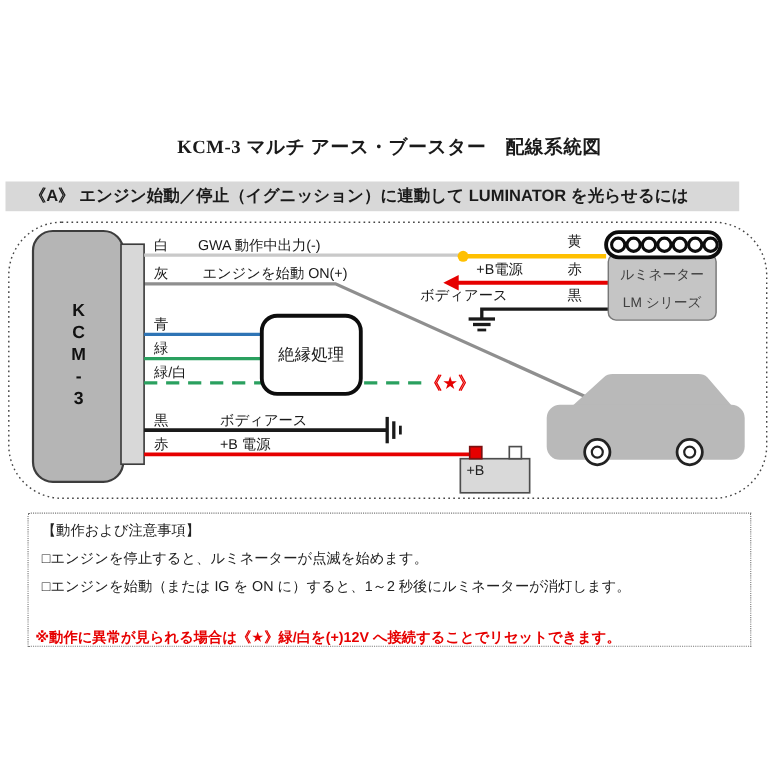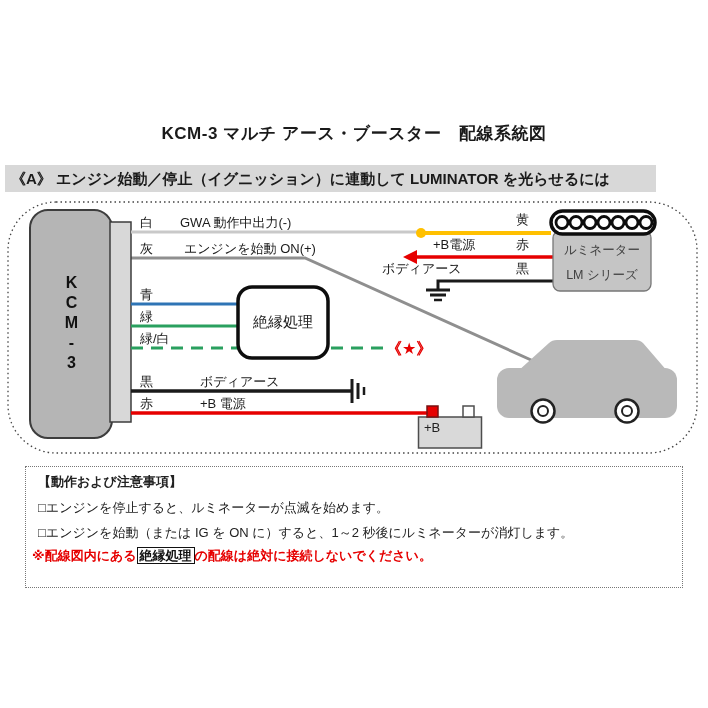--- a/index.html
+++ b/index.html
@@ -1,38 +1,38 @@
 <!DOCTYPE html>
 <html><head>
 <meta charset="utf-8">
 <style>
   html,body{margin:0;padding:0;background:#ffffff;}
   body{width:708px;height:708px;position:relative;overflow:hidden;
        font-family:"Liberation Sans","DejaVu Sans",sans-serif;color:#1a1a1a;}
   .abs{position:absolute;white-space:nowrap;}
   .page-title{top:122px;left:0;width:708px;text-align:center;
-              font-size:17px;font-weight:bold;letter-spacing:.5px;}
+              font-size:17px;font-weight:bold;letter-spacing:.5px;font-family:Liberation Serif, serif;}
   .section-header{top:165px;left:5px;width:645px;height:27px;line-height:27px;
-                  background:#d8d8d8;font-size:15px;font-weight:bold;padding-left:6px;}
+                  background:#d8d8d8;font-size:15px;font-weight:bold;padding-left:22px;}
   svg.layer{position:absolute;top:0;left:0;}
   .lbl{position:absolute;font-size:13px;color:#1a1a1a;white-space:nowrap;}
   .kcm{position:absolute;left:30px;top:210px;width:82px;height:228px;
        display:flex;align-items:center;justify-content:center;
        writing-mode:vertical-lr;text-orientation:upright;
        font-size:16px;font-weight:bold;letter-spacing:3px;color:#111;}
   .insul{position:absolute;left:238px;top:287px;width:90px;height:71px;
          display:flex;align-items:center;justify-content:center;font-size:15px;color:#222;}
   .star{position:absolute;left:386px;top:339px;font-size:16px;font-weight:bold;color:#e60000;}
   .lum-line{position:absolute;left:553px;width:98px;text-align:center;
             font-size:12.5px;color:#404040;}
   .battery-lbl{position:absolute;left:424px;top:420px;font-size:13px;color:#222;}
   .notes{position:absolute;left:25px;top:466px;width:656px;height:120px;
          border:1px dotted #777;background:#fff;}
   .note-line{position:absolute;left:12px;font-size:13px;white-space:nowrap;color:#222;}
-  .note-head{font-weight:bold;}
+  .note-head{font-weight:normal;}
   .warn{color:#e60000;font-weight:bold;left:6px;}
   .boxed{color:#111;border:1px solid #111;padding:0 2px;background:#fff;}
 </style>
 </head>
 <body>
 
 <div class="abs page-title">KCM-3 マルチ アース・ブースター　配線系統図</div>
 <div class="abs section-header">《A》 エンジン始動／停止（イグニッション）に連動して LUMINATOR を光らせるには</div>
 
 <svg class="layer" width="708" height="708" viewBox="0 0 708 708">
@@ -120,14 +120,14 @@
 <div class="insul">絶縁処理</div>
 <div class="star">《★》</div>
 <div class="lum-line" style="top:242px">ルミネーター</div>
 <div class="lum-line" style="top:267px">LM シリーズ</div>
 <div class="battery-lbl">+B</div>
 
 <div class="notes">
   <div class="note-line note-head" style="top:6px">【動作および注意事項】</div>
   <div class="note-line" style="top:32px">□エンジンを停止すると、ルミネーターが点滅を始めます。</div>
   <div class="note-line" style="top:57px">□エンジンを始動（または IG を ON に）すると、1～2 秒後にルミネーターが消灯します。</div>
-  <div class="note-line warn" style="top:80px"><span>※配線図内にある</span><span class="boxed">絶縁処理</span><span>の配線は絶対に接続しないでください。</span></div>
+  <div class="note-line warn" style="top:104px">※動作に異常が見られる場合は《★》緑/白を(+)12V へ接続することでリセットできます。</div>
 </div>
 
 </body></html>

